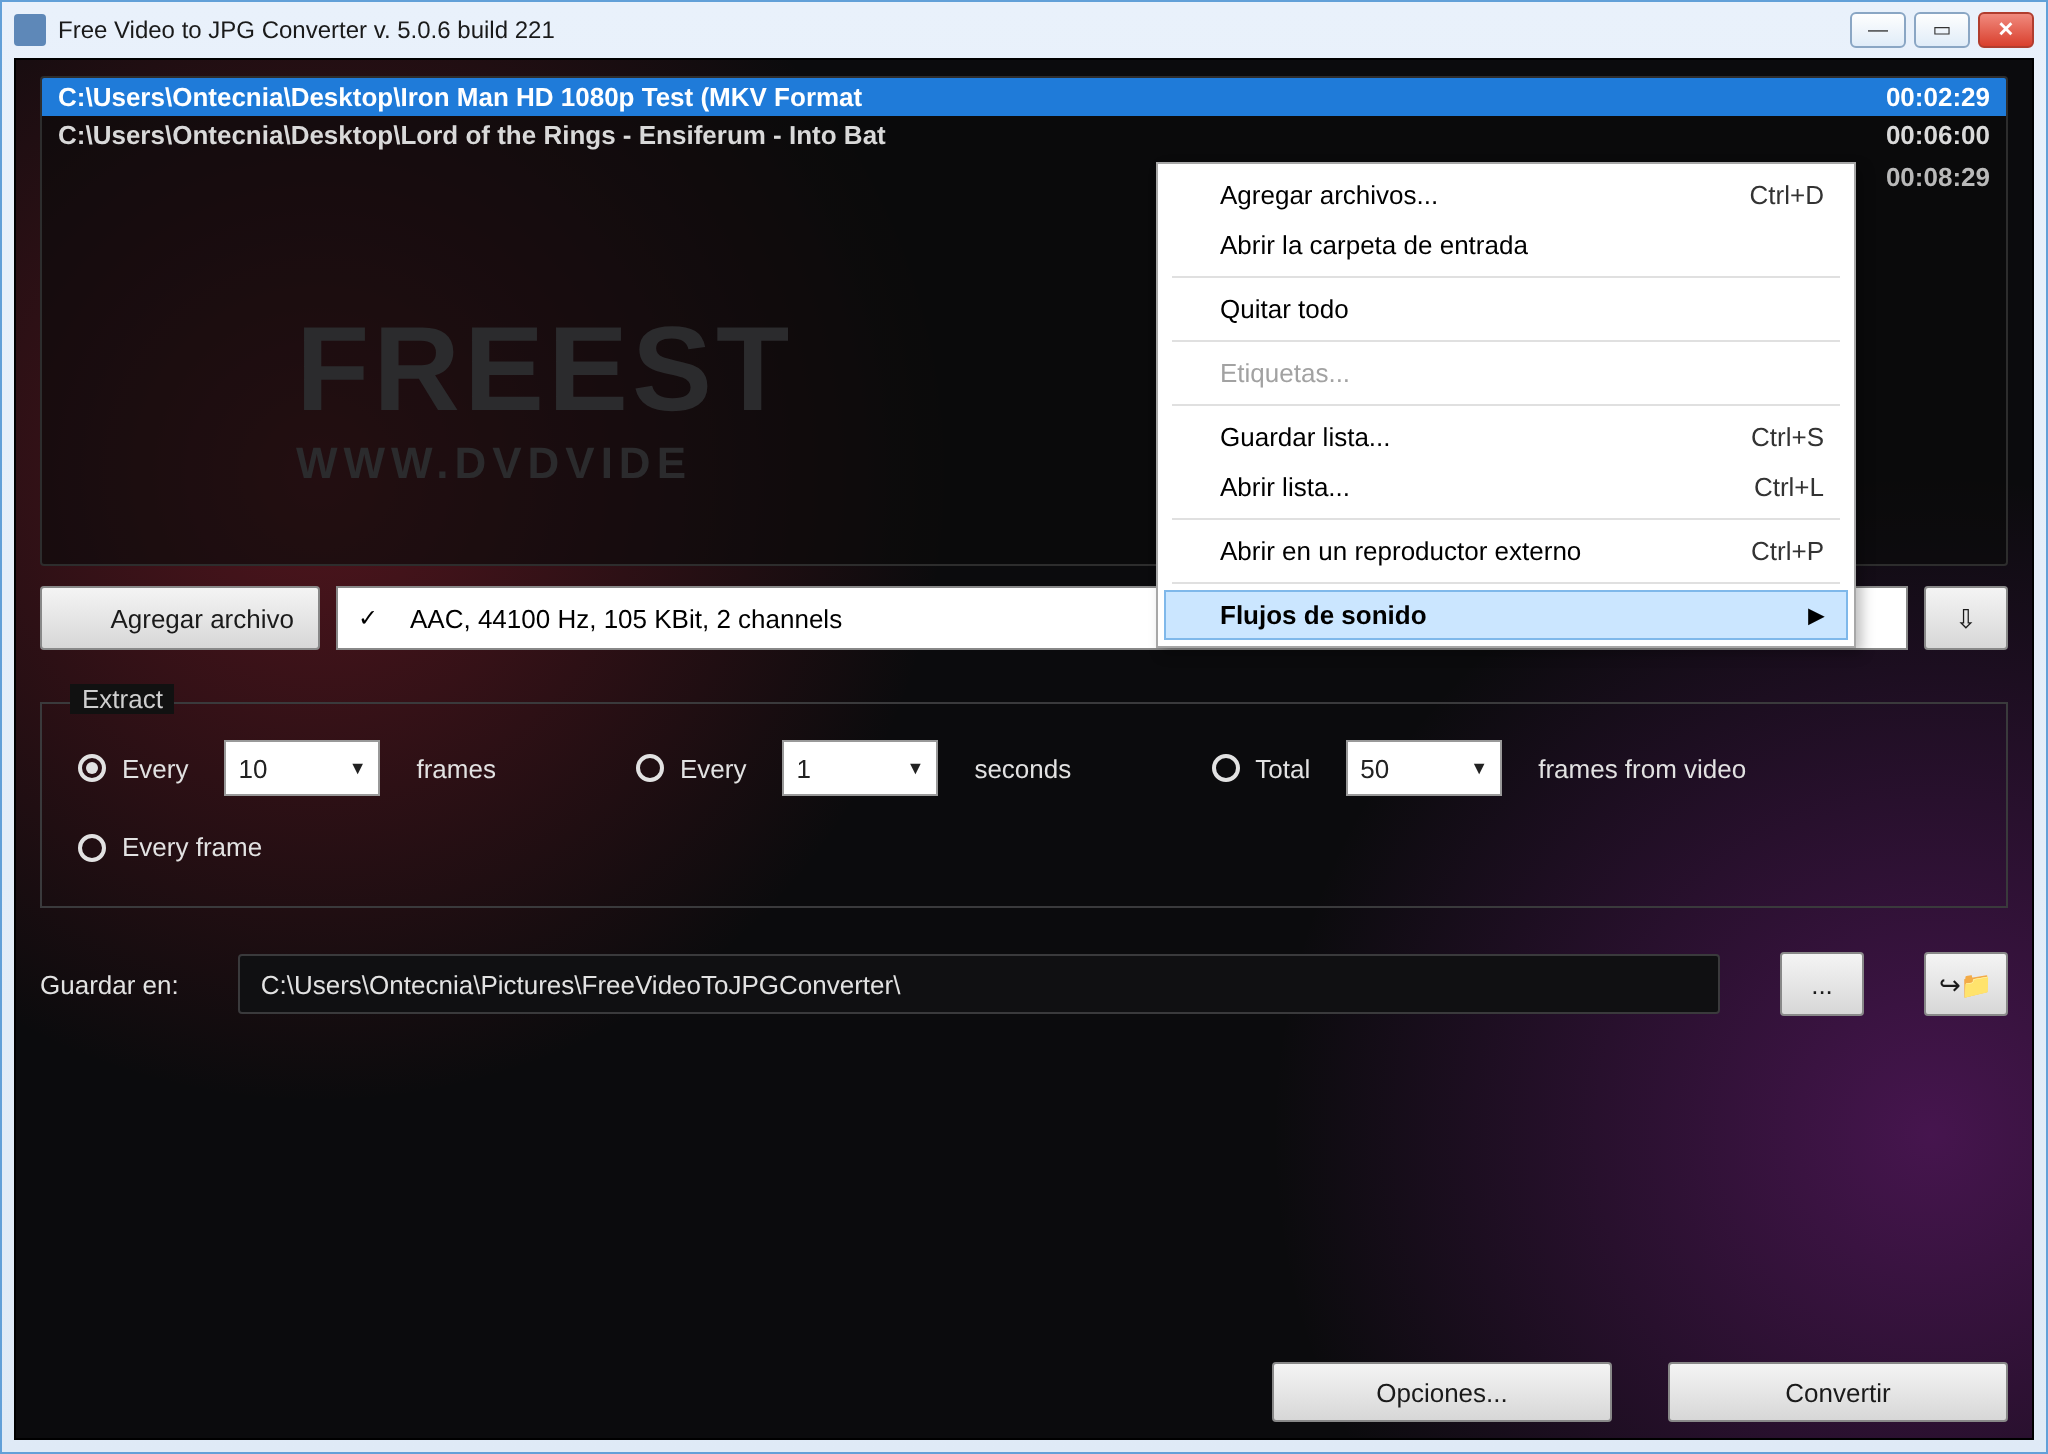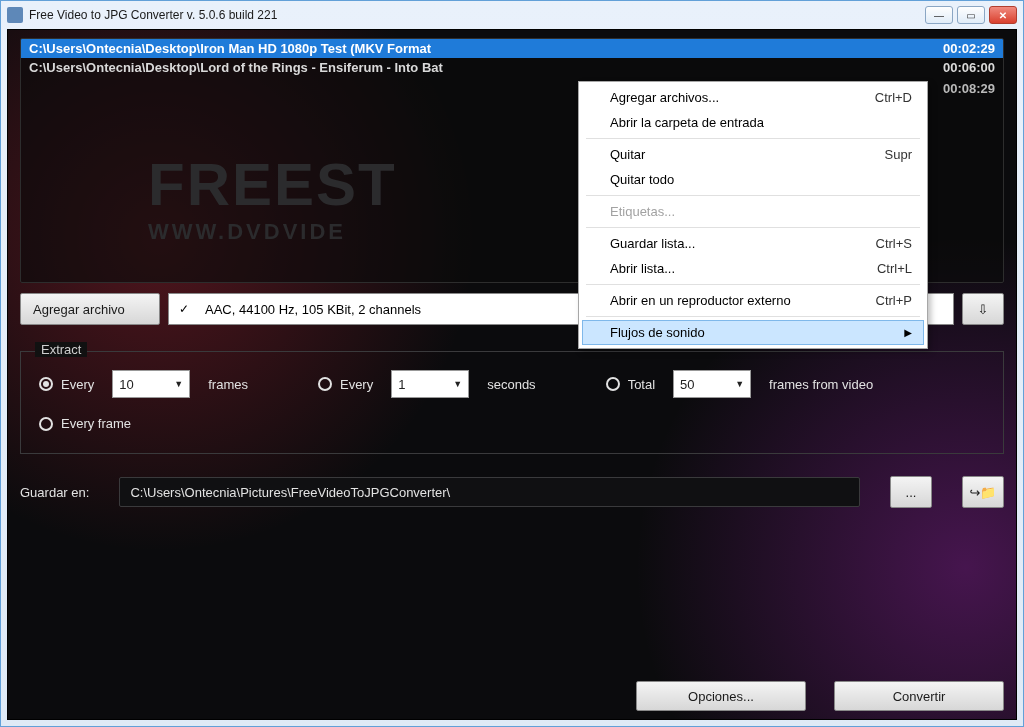--- a/index.html
+++ b/index.html
@@ -26,21 +26,21 @@
 .filelist .row.selected { background:#1f7bd9; color:#fff; }
 .filelist .row.selected .dur { background:#1f7bd9; }
 .filelist .row.normal { color:#d9d9d9; }
 .filelist .total { display:flex; justify-content:flex-end; padding:4px 8px 0 0; font-size:13px; color:#b9b9b9; font-weight:bold; }
 .watermark { position:absolute; top: 120px; left: 140px; color:#2b2b2d; font-weight:900; letter-spacing:2px; pointer-events:none; }
 .watermark .big { font-size: 60px; }
 .watermark .sub { font-size: 22px; letter-spacing:3px; }
 
 .toolbar-row { margin: 10px 12px 0 12px; display:flex; gap:8px; align-items:center; position:relative; }
 .btn { height:32px; background: linear-gradient(#f4f4f4,#d7d7d7); border:1px solid #888; border-radius:2px; font-size:13px; color:#1a1a1a; display:flex; align-items:center; justify-content:center; padding:0 12px; }
-.btn.add { width: 140px; justify-content:flex-start; }
+.btn.add { width: 140px; justify-content:flex-end; }
 .btn.sq { width:42px; padding:0; }
 .audio-dd { flex:1; height:32px; background:#fff; border:1px solid #888; display:flex; align-items:center; padding:0 8px; font-size:13px; }
 .audio-dd .chk { width:14px; height:14px; margin-right:14px; display:flex; align-items:center; justify-content:center; font-size:12px; }
 
 .extract { margin: 26px 12px 0 12px; border:1px solid #3a3a3c; border-radius:0; padding: 18px 18px 22px 18px; position:relative; }
 .extract .legend { position:absolute; top:-10px; left:14px; background:#111; padding:0 6px; color:#cfcfcf; font-size:13px; }
 .extract-row { display:flex; align-items:center; gap:18px; color:#e2e2e2; font-size:13px; flex-wrap:wrap; }
 .opt { display:flex; align-items:center; gap:8px; }
 .radio { width:14px; height:14px; border-radius:50%; border:2px solid #e2e2e2; display:inline-flex; align-items:center; justify-content:center; }
 .radio.checked::after { content:""; width:6px; height:6px; border-radius:50%; background:#e2e2e2; }
@@ -52,21 +52,21 @@
 
 .footer { margin: 18px 12px 8px 12px; display:flex; justify-content:flex-end; gap:28px; }
 .footer .btn { width:170px; height:30px; }
 
 .context-menu { position:absolute; top:51px; left:570px; width:350px; background:#fff; border:1px solid #a7a7a7; box-shadow: 3px 3px 6px rgba(0,0,0,0.25); font-size:13px; padding:3px; z-index:50; }
 .context-menu .mi { display:flex; align-items:center; padding:5px 12px 5px 28px; position:relative; }
 .context-menu .mi .lbl { flex:1; }
 .context-menu .mi .accel { color:#333; padding-left:12px; }
 .context-menu .mi .sub-arrow { font-size:10px; }
 .context-menu .mi.disabled { color:#a2a2a2; }
-.context-menu .mi.hover { background:#cbe6ff; border:1px solid #7fb8ea; padding:4px 11px 4px 27px; }
+.context-menu .mi.hover { background:#cbe6ff; border:1px solid #7fb8ea; padding:4px 11px 4px 27px;font-weight:bold; }
 .context-menu .sep { height:1px; background:#e0e0e0; margin:3px 4px; }
 
 .spacer-grow { flex:1; }
 </style>
 </head>
 <body>
 
 <div class="window">
   <div class="titlebar">
     <div class="app-icon"></div>
@@ -187,24 +187,20 @@
     <div class="context-menu">
       <div class="mi">
         <span class="lbl">Agregar archivos...</span>
         <span class="accel">Ctrl+D</span>
       </div>
       <div class="mi">
         <span class="lbl">Abrir la carpeta de entrada</span>
       </div>
       <div class="sep"></div>
       <div class="mi">
-        <span class="lbl">Quitar</span>
-        <span class="accel">Supr</span>
-      </div>
-      <div class="mi">
         <span class="lbl">Quitar todo</span>
       </div>
       <div class="sep"></div>
       <div class="mi disabled">
         <span class="lbl">Etiquetas...</span>
       </div>
       <div class="sep"></div>
       <div class="mi">
         <span class="lbl">Guardar lista...</span>
         <span class="accel">Ctrl+S</span>

